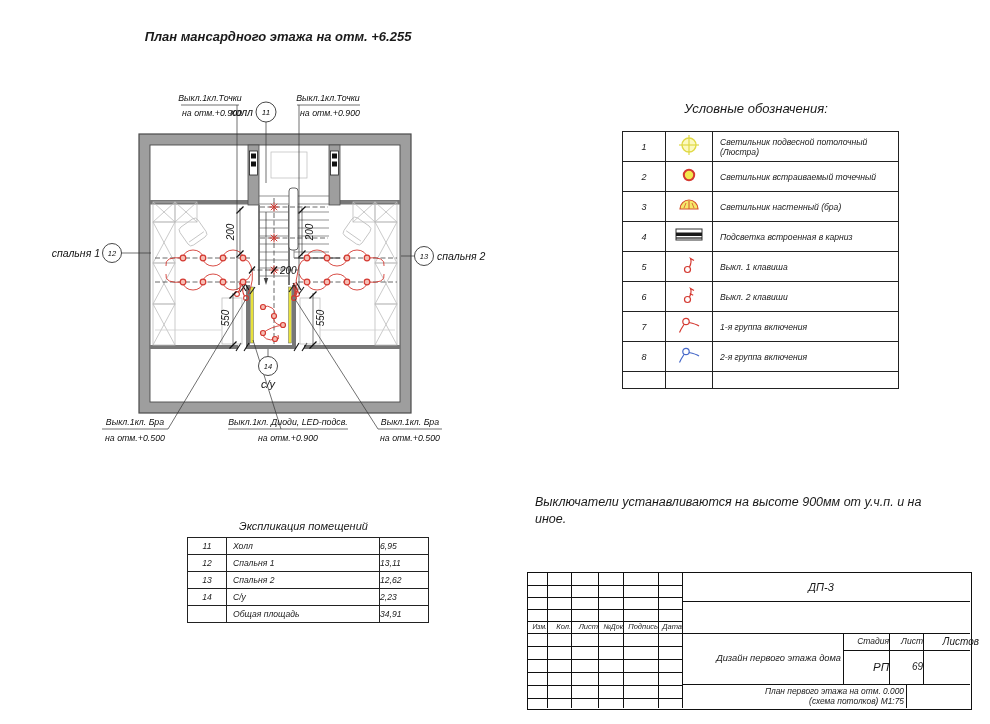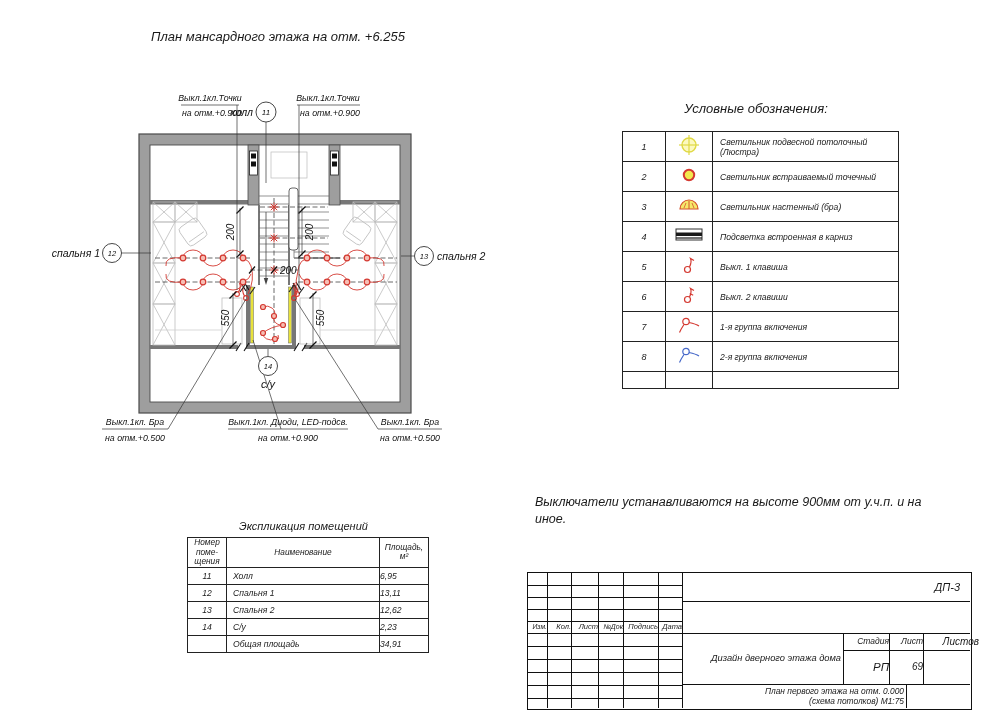--- a/index.html
+++ b/index.html
@@ -5,21 +5,21 @@
   html,body{margin:0;padding:0}
   body{
     width:990px;height:724px;position:relative;background:#fff;overflow:hidden;
     font-family:"Liberation Sans",sans-serif;font-style:italic;color:#1a1a1a;
   }
   .abs{position:absolute}
   .ctr{text-align:center}
   .pre{white-space:pre-line}
   svg text{font-family:"Liberation Sans",sans-serif;font-style:italic;fill:#111}
   
-  #sheet-title{left:118px;top:27px;width:320px;font-size:13px;line-height:19px;font-weight:400}
+  #sheet-title{left:118px;top:27px;width:320px;font-size:13px;line-height:19px;font-weight:700}
   
   #legend-title{left:622px;top:101px;width:268px;font-size:13px}
   #legend-table{left:622px;top:131px;border-collapse:collapse;table-layout:fixed;border:1.6px solid #111}
   #legend-table td{border:1px solid #222;padding:0;vertical-align:middle;overflow:hidden}
   #legend-table td.lg-num{width:42px;text-align:center;font-size:9px}
   #legend-table td.lg-ico{width:46px;text-align:center}
   #legend-table td.lg-name{width:178px;font-size:8.6px;padding-left:7px}
   #legend-table td.lg-hd{font-size:8.6px;text-align:center;line-height:1.15}
   
   #sched-title{left:187px;top:520px;width:233px;font-size:11px}
@@ -411,28 +411,20 @@
     <td></td>
         <td></td>
         <td></td>
   </tr>
 </tbody>
   </table>
 
 <div id="sched-title" class="abs ctr">Экспликация  помещений</div>
 <table id="sched-table" class="abs">
   <tbody>
-      <tr style="height:28px">
-    <td class="sc-hd pre">Номер
-поме-
-щения</td>
-    <td class="sc-hd">Наименование</td>
-    <td class="sc-hd pre">Площадь,
-м²</td>
-  </tr>
   <tr style="height:17px">
     <td class="sc-num">11</td>
     <td class="sc-name">Холл</td>
     <td class="sc-area">6,95</td>
   </tr>
   <tr style="height:17px">
     <td class="sc-num">12</td>
     <td class="sc-name">Спальня 1</td>
     <td class="sc-area">13,11</td>
   </tr>
@@ -479,28 +471,28 @@
   <div class="tb-h" style="left:0;top:73px;width:154px"></div>
   <div class="tb-h" style="left:0;top:86px;width:154px"></div>
   <div class="tb-h" style="left:0;top:99px;width:154px"></div>
   <div class="tb-h" style="left:0;top:112px;width:154px"></div>
   <div class="tb-h" style="left:0;top:125px;width:154px"></div>
   <div class="tb-h" style="left:154px;top:28px;width:288px"></div>
   <div class="tb-h" style="left:0;top:60px;width:442px"></div>
   <div class="tb-h" style="left:315px;top:77px;width:127px"></div>
   <div class="tb-h" style="left:154px;top:111px;width:288px"></div>
 
-  <div class="tb-t" style="left:154px;top:1px;width:278px;height:26px;line-height:26px;text-align:right;font-size:11px">ДП-3</div>
+  <div class="tb-t" style="left:154px;top:1px;width:278px;height:26px;line-height:26px;text-align:center;font-size:11px">ДП-3</div>
   <div class="tb-t" style="left:0;top:48px;width:19px;height:12px;line-height:12px;font-size:6.8px">Изм.</div>
   <div class="tb-t" style="left:19px;top:48px;width:24px;height:12px;line-height:12px;font-size:7.5px">Кол.</div>
   <div class="tb-t" style="left:43px;top:48px;width:27px;height:12px;line-height:12px;font-size:7.5px">Лист</div>
   <div class="tb-t" style="left:70px;top:48px;width:25px;height:12px;line-height:12px;font-size:7px">№Док</div>
   <div class="tb-t" style="left:95px;top:48px;width:35px;height:12px;line-height:12px;font-size:7.5px">Подпись</div>
   <div class="tb-t" style="left:130px;top:48px;width:24px;height:12px;line-height:12px;font-size:7.5px">Дата</div>
-  <div class="tb-t" style="left:156px;top:62px;width:157px;height:47px;line-height:47px;font-size:9.3px;white-space:normal">Дизайн дверного этажа дома</div>
+  <div class="tb-t" style="left:156px;top:62px;width:157px;height:47px;line-height:47px;font-size:9.3px;white-space:normal">Дизайн первого этажа дома</div>
   <div class="tb-t" style="left:315px;top:60px;width:46px;height:17px;line-height:17px;font-size:8.5px">Стадия</div>
   <div class="tb-t" style="left:361px;top:60px;width:34px;height:17px;line-height:17px;font-size:8.5px">Лист</div>
   <div class="tb-t" style="left:395px;top:60px;width:56px;height:17px;line-height:17px;font-size:10px">Листов</div>
   <div class="tb-t" style="left:315px;top:77px;width:46px;height:34px;line-height:34px;font-size:11.5px">РП</div>
   <div class="tb-t" style="left:361px;top:77px;width:34px;height:34px;line-height:34px;font-size:10px">69</div>
   <div class="tb-t" style="left:395px;top:77px;width:47px;height:34px;line-height:34px;font-size:10px"></div>
   <div class="tb-t" style="left:156px;top:113px;width:220px;height:11px;line-height:11px;font-size:8.4px">План первого этажа на отм. 0.000</div>
   <div class="tb-t" style="left:156px;top:123px;width:220px;height:11px;line-height:11px;font-size:8.4px">(схема потолков) М1:75</div>
 </div>
 

